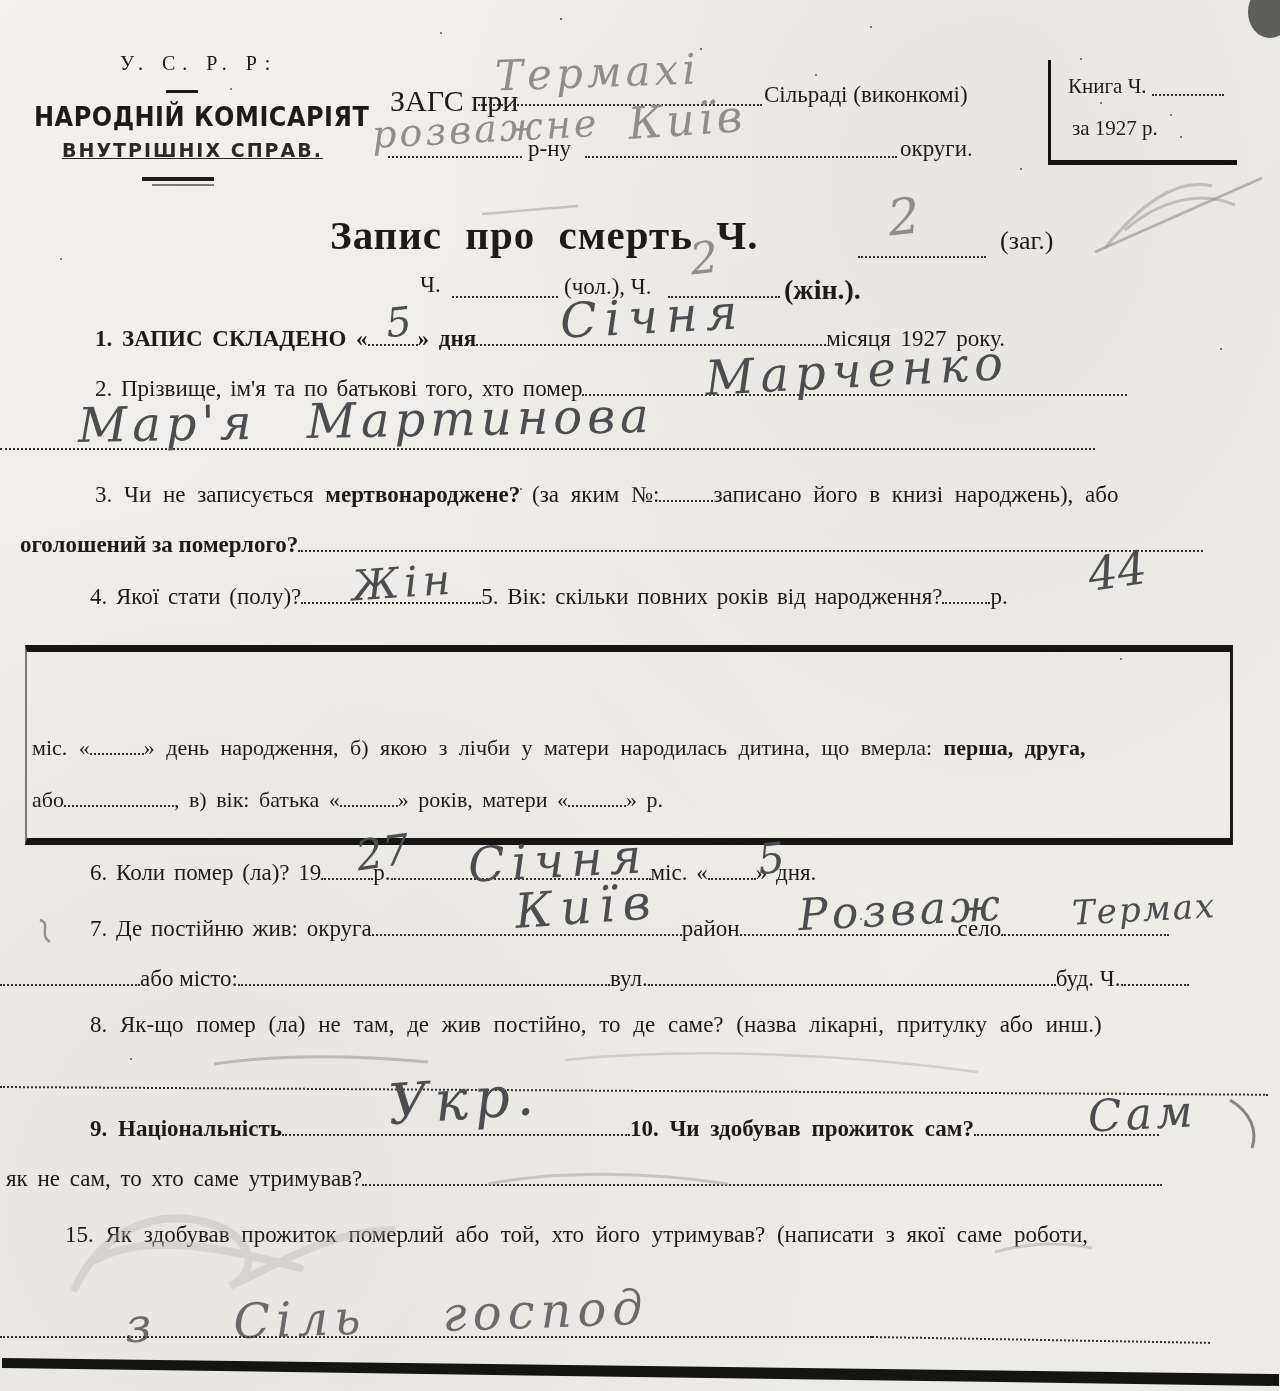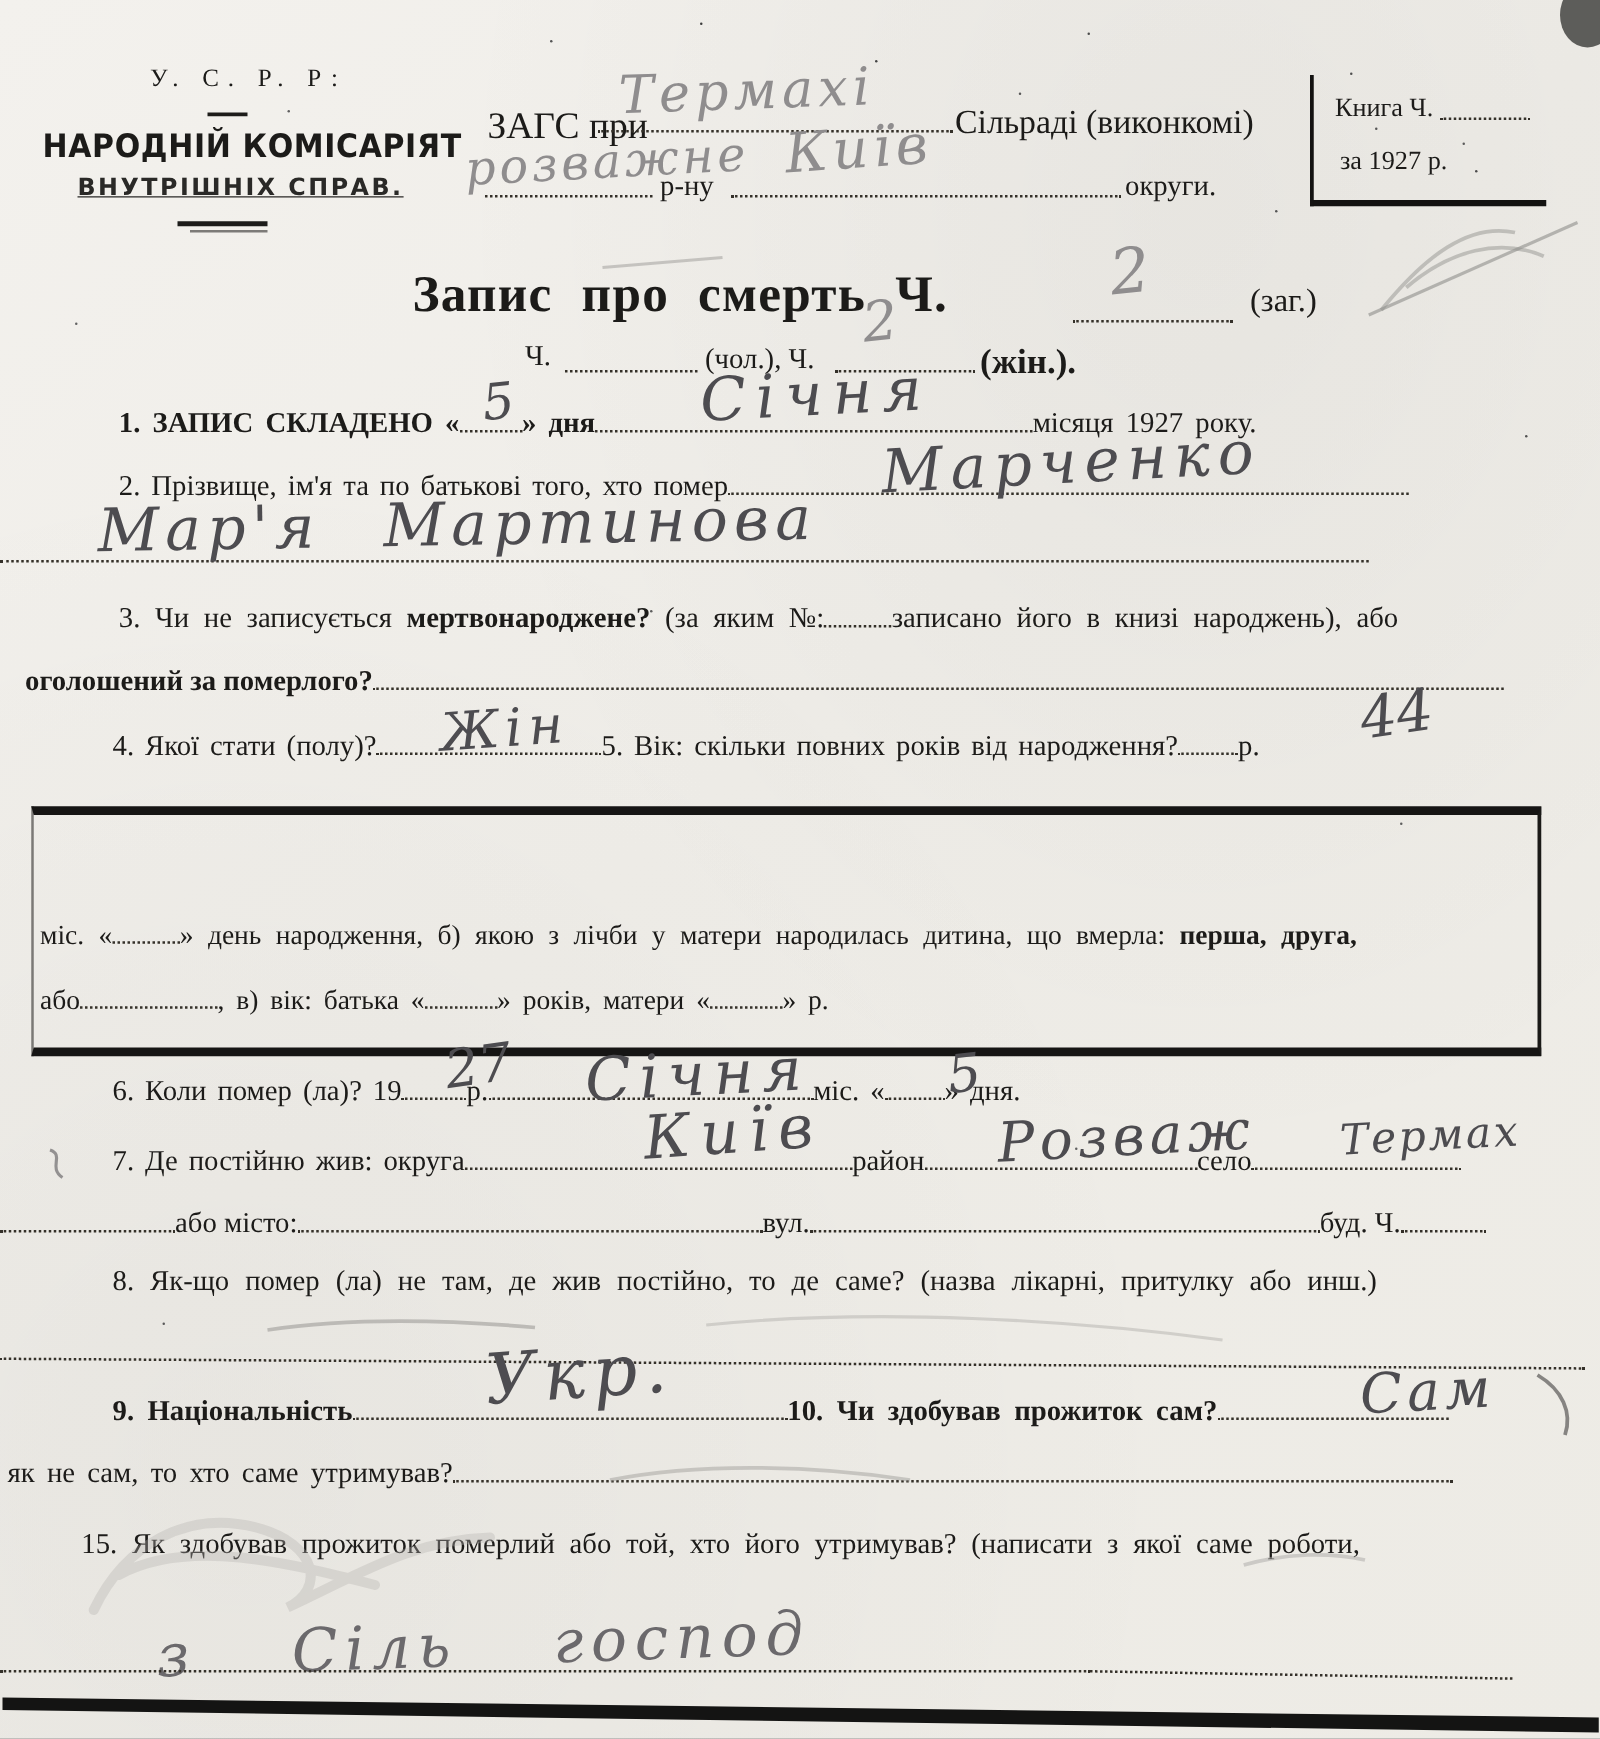--- a/index.html
+++ b/index.html
@@ -41,21 +41,21 @@
 
   <div class="t" style="left:120px;top:52px;font-size:20px;letter-spacing:7px;">У. С. Р. Р:</div>
   <div class="bar" style="left:166px;top:90px;width:32px;height:3px;"></div>
   <div class="t sans b" style="left:34px;top:104px;font-size:24px;letter-spacing:.5px;transform:scaleY(1.08);">НАРОДНІЙ КОМІСАРІЯТ</div>
   <div class="t sans b" style="left:62px;top:140px;font-size:19px;letter-spacing:2px;color:#2a2927;text-decoration:underline;">ВНУТРІШНІХ СПРАВ.</div>
   <div class="bar" style="left:142px;top:177px;width:72px;height:4px;"></div>
   <div class="bar" style="left:152px;top:184px;width:62px;height:2px;opacity:.55;"></div>
 
   <div class="t" style="left:390px;top:84px;font-size:30px;">ЗАГС при</div>
   <div class="dots" style="left:478px;top:104px;width:284px;"></div>
-  <div class="t" style="left:764px;top:82px;font-size:27px;">Сільраді (виконкомі)</div>
+  <div class="t" style="left:764px;top:82px;font-size:23px;">Сільраді (виконкомі)</div>
   <div class="hw pencil" style="left:495px;top:52px;font-size:42px;transform:rotate(-2deg);letter-spacing:4px;">Термахі</div>
 
   <div class="dots" style="left:388px;top:156px;width:134px;"></div>
   <div class="t" style="left:528px;top:136px;font-size:23px;">р-ну</div>
   <div class="dots" style="left:585px;top:156px;width:312px;"></div>
   <div class="t" style="left:900px;top:136px;font-size:23px;">округи.</div>
   <div class="hw pencil" style="left:372px;top:110px;font-size:38px;transform:rotate(-3deg);letter-spacing:3px;">розважне</div>
   <div class="hw pencil" style="left:628px;top:98px;font-size:44px;transform:rotate(-4deg);letter-spacing:4px;">Київ</div>
 
   <div class="bookbox"></div>

